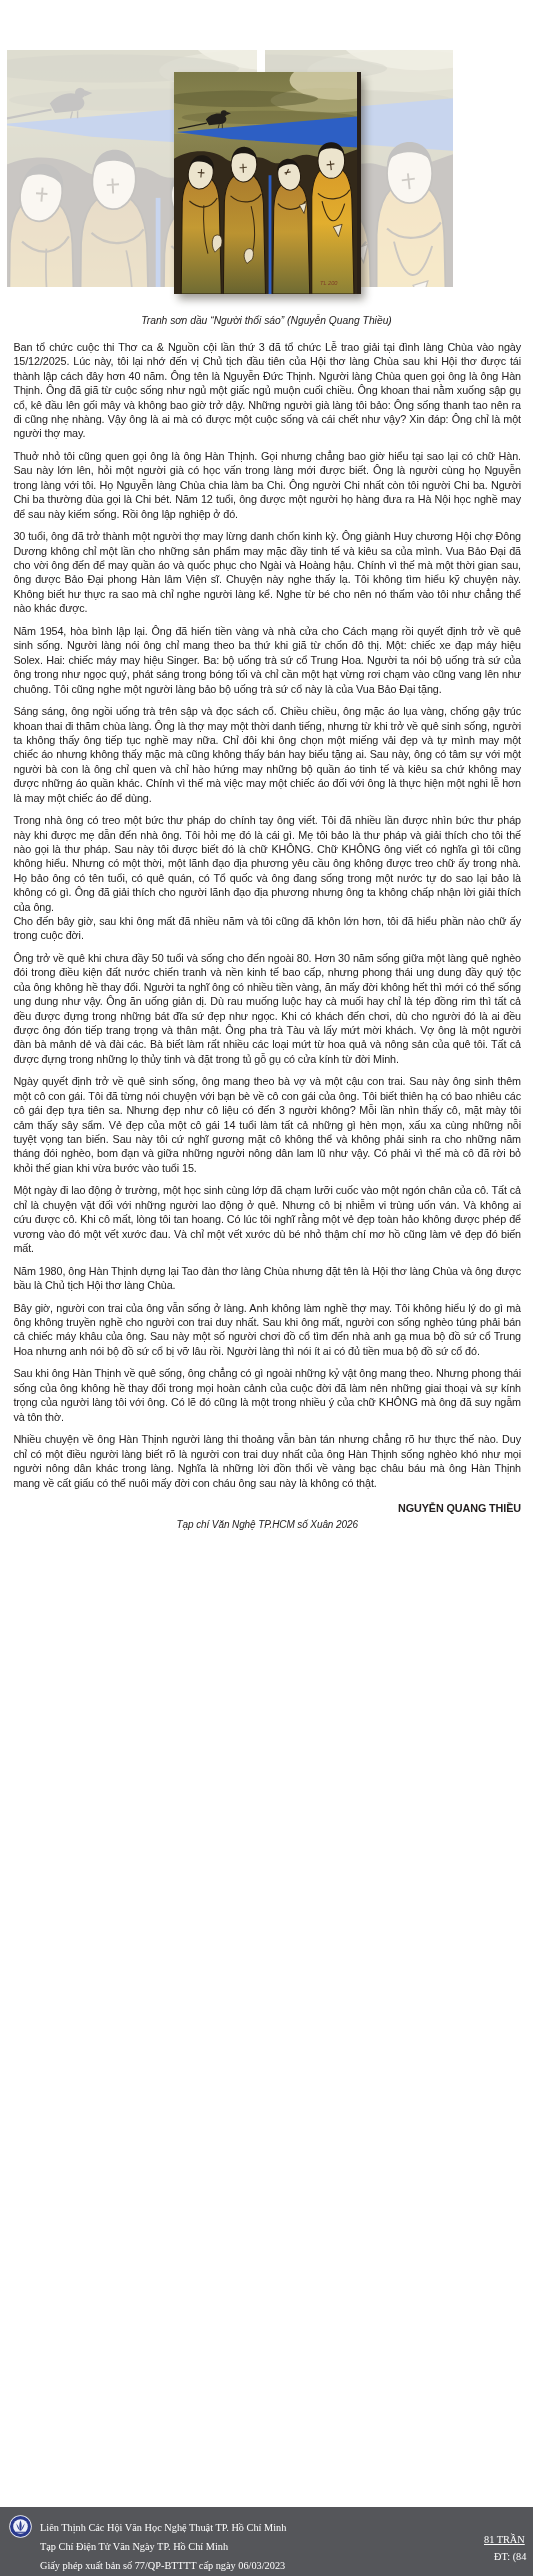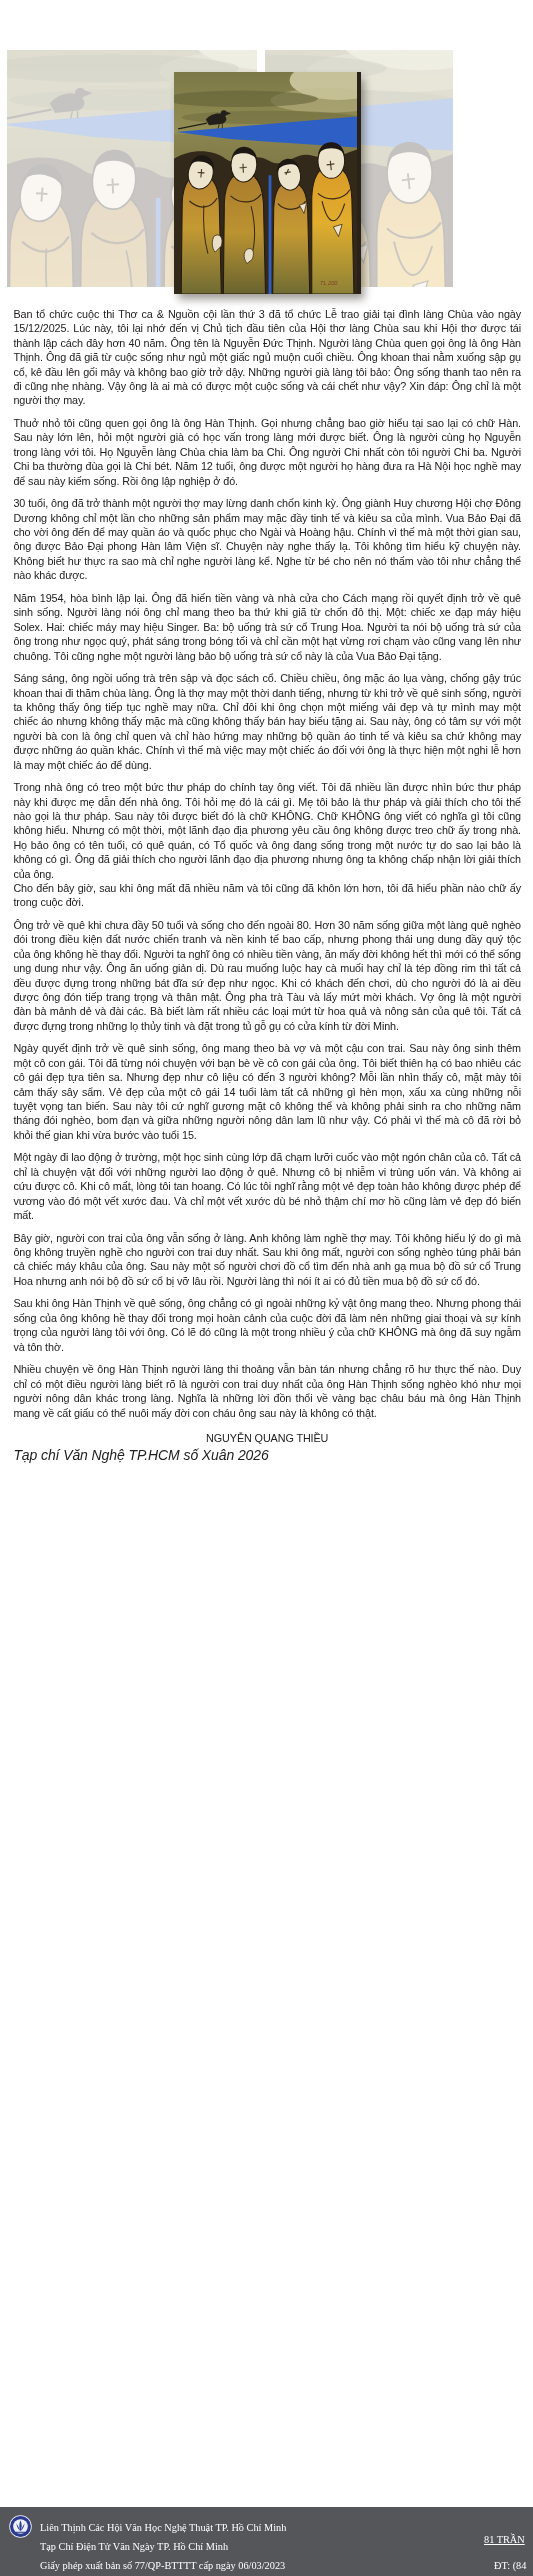--- a/index.html
+++ b/index.html
@@ -19,30 +19,30 @@
 
   
   .caption{margin:19.6px 10.3px 0 10.3px;text-align:center;font-style:italic;font-size:10.3px;
            line-height:13.4px;color:#232020;}
 
   
   .article-text{margin:12.4px 12px 0 13.4px;font-size:10.8px;line-height:14.4px;letter-spacing:-0.1px;
                 text-align:justify;color:#232020;}
   .article-text p{margin:8.2px 0 0 0;white-space:pre-line;}
   .article-text p:first-child{margin-top:13px;}
-  .byline{margin-top:11.3px !important;text-align:center;font-weight:normal;white-space:normal !important;}
-  .source{margin-top:2.1px !important;text-align:left;font-style:italic;font-size:14px;white-space:normal !important;}
+  .byline{margin-top:11.3px !important;text-align:right;font-weight:bold;white-space:normal !important;}
+  .source{margin-top:2.1px !important;text-align:center;font-style:italic;font-size:10px;white-space:normal !important;}
 
   
   .site-footer{position:absolute;left:0;right:0;bottom:0;height:113px;background:#55565a;
                color:#ffffff;overflow:hidden;font-family:"Liberation Serif","DejaVu Serif",serif;}
   .footer-logo{position:absolute;left:9.3px;top:8.2px;width:23px;height:23px;}
   .footer-lines{position:absolute;left:40px;top:11.3px;font-size:10.3px;line-height:19px;white-space:nowrap;}
   .footer-right-a{position:absolute;left:484px;top:27px;font-size:10.3px;white-space:nowrap;text-decoration:underline;}
-  .footer-right-b{position:absolute;left:494px;top:53px;font-size:10.3px;white-space:nowrap;}
+  .footer-right-b{position:absolute;left:494px;top:44px;font-size:10.3px;white-space:nowrap;}
 </style>
 </head>
 <body>
 
 <div class="page">
 
   <svg width="0" height="0" style="position:absolute" aria-hidden="true">
     <defs>
       <linearGradient id="sky" x1="0" y1="0" x2="0" y2="1">
         <stop offset="0" stop-color="#7b7847"></stop>
@@ -157,32 +157,34 @@
           </svg>
       </div>
     </div>
     <div class="painting">
       <svg viewBox="0 0 356 430" preserveAspectRatio="none">
           <use href="#ptg" xlink:href="#ptg"></use>
         </svg>
     </div>
   </div>
 
+  <div class="caption">Tranh sơn dầu “Người thổi sáo”  (Nguyễn Quang Thiều)</div>
 
   <div class="article-text">
     <p>Ban tổ chức cuộc thi Thơ ca &amp; Nguồn cội lần thứ 3 đã tổ chức Lễ trao giải tại đình làng Chùa vào ngày 15/12/2025. Lúc này, tôi lại nhớ đến vị Chủ tịch đầu tiên của Hội thơ làng Chùa sau khi Hội thơ được tái thành lập cách đây hơn 40 năm. Ông tên là Nguyễn Đức Thịnh. Người làng Chùa quen gọi ông là ông Hàn Thịnh. Ông đã giã từ cuộc sống như ngủ một giấc ngủ muộn cuối chiều. Ông khoan thai nằm xuống sập gụ cổ, kê đầu lên gối mây và không bao giờ trở dậy. Những người già làng tôi bảo: Ông sống thanh tao nên ra đi cũng nhẹ nhàng. Vậy ông là ai mà có được một cuộc sống và cái chết như vậy? Xin đáp: Ông chỉ là một người thợ may.</p>
     <p>Thuở nhỏ tôi cũng quen gọi ông là ông Hàn Thịnh. Gọi nhưng chẳng bao giờ hiểu tại sao lại có chữ Hàn. Sau này lớn lên, hỏi một người già có học vấn trong làng mới được biết. Ông là người cùng họ Nguyễn trong làng với tôi. Họ Nguyễn làng Chùa chia làm ba Chi. Ông người Chi nhất còn tôi người Chi ba. Người Chi ba thường đùa gọi là Chi bét. Năm 12 tuổi, ông được một người họ hàng đưa ra Hà Nội học nghề may để sau này kiếm sống. Rồi ông lập nghiệp ở đó.</p>
     <p>30 tuổi, ông đã trở thành một người thợ may lừng danh chốn kinh kỳ. Ông giành Huy chương Hội chợ Đông Dương không chỉ một lần cho những sản phẩm may mặc đầy tinh tế và kiêu sa của mình. Vua Bảo Đại đã cho vời ông đến để may quần áo và quốc phục cho Ngài và Hoàng hậu. Chính vì thế mà một thời gian sau, ông được Bảo Đại phong Hàn lâm Viện sĩ. Chuyện này nghe thấy lạ. Tôi không tìm hiểu kỹ chuyện này. Không biết hư thực ra sao mà chỉ nghe người làng kể. Nghe từ bé cho nên nó thấm vào tôi như chẳng thể nào khác được.</p>
     <p>Năm 1954, hòa bình lập lại. Ông đã hiến tiền vàng và nhà cửa cho Cách mạng rồi quyết định trở về quê sinh sống. Người làng nói ông chỉ mang theo ba thứ khi giã từ chốn đô thị. Một: chiếc xe đạp máy hiệu Solex. Hai: chiếc máy may hiệu Singer. Ba: bộ uống trà sứ cổ Trung Hoa. Người ta nói bộ uống trà sứ của ông trong như ngọc quý, phát sáng trong bóng tối và chỉ cần một hạt vừng rơi chạm vào cũng vang lên như chuông. Tôi cũng nghe một người làng bảo bộ uống trà sứ cổ này là của Vua Bảo Đại tặng.</p>
     <p>Sáng sáng, ông ngồi uống trà trên sập và đọc sách cổ. Chiều chiều, ông mặc áo lụa vàng, chống gậy trúc khoan thai đi thăm chùa làng. Ông là thợ may một thời danh tiếng, nhưng từ khi trở về quê sinh sống, người ta không thấy ông tiếp tục nghề may nữa. Chỉ đôi khi ông chọn một miếng vải đẹp và tự mình may một chiếc áo nhưng không thấy mặc mà cũng không thấy bán hay biếu tặng ai. Sau này, ông có tâm sự với một người bà con là ông chỉ quen và chỉ hào hứng may những bộ quần áo tinh tế và kiêu sa chứ không may được những áo quần khác. Chính vì thế mà việc may một chiếc áo đối với ông là thực hiện một nghi lễ hơn là may một chiếc áo để dùng.</p>
     <p>Trong nhà ông có treo một bức thư pháp do chính tay ông viết. Tôi đã nhiều lần được nhìn bức thư pháp này khi được mẹ dẫn đến nhà ông. Tôi hỏi mẹ đó là cái gì. Mẹ tôi bảo là thư pháp và giải thích cho tôi thế nào gọi là thư pháp. Sau này tôi được biết đó là chữ KHÔNG. Chữ KHÔNG ông viết có nghĩa gì tôi cũng không hiểu. Nhưng có một thời, một lãnh đạo địa phương yêu cầu ông không được treo chữ ấy trong nhà. Họ bảo ông có tên tuổi, có quê quán, có Tổ quốc và ông đang sống trong một nước tự do sao lại bảo là không có gì. Ông đã giải thích cho người lãnh đạo địa phương nhưng ông ta không chấp nhận lời giải thích của ông.
 Cho đến bây giờ, sau khi ông mất đã nhiều năm và tôi cũng đã khôn lớn hơn, tôi đã hiểu phần nào chữ ấy trong cuộc đời.</p>
     <p>Ông trở về quê khi chưa đầy 50 tuổi và sống cho đến ngoài 80. Hơn 30 năm sống giữa một làng quê nghèo đói trong điều kiện đất nước chiến tranh và nền kinh tế bao cấp, nhưng phong thái ung dung đầy quý tộc của ông không hề thay đổi. Người ta nghĩ ông có nhiều tiền vàng, ăn mấy đời không hết thì mới có thể sống ung dung như vậy. Ông ăn uống giản dị. Dù rau muống luộc hay cà muối hay chỉ là tép đồng rim thì tất cả đều được đựng trong những bát đĩa sứ đẹp như ngọc. Khi có khách đến chơi, dù cho người đó là ai đều được ông đón tiếp trang trọng và thân mật. Ông pha trà Tàu và lấy mứt mời khách. Vợ ông là một người đàn bà mảnh dẻ và đài các. Bà biết làm rất nhiều các loại mứt từ hoa quả và nông sản của quê tôi. Tất cả được đựng trong những lọ thủy tinh và đặt trong tủ gỗ gụ có cửa kính từ đời Minh.</p>
     <p>Ngày quyết định trở về quê sinh sống, ông mang theo bà vợ và một cậu con trai. Sau này ông sinh thêm một cô con gái. Tôi đã từng nói chuyện với bạn bè về cô con gái của ông. Tôi biết thiên hạ có bao nhiêu các cô gái đẹp tựa tiên sa. Nhưng đẹp như cô liệu có đến 3 người không? Mỗi lần nhìn thấy cô, mặt mày tôi cảm thấy sây sẩm. Vẻ đẹp của một cô gái 14 tuổi làm tất cả những gì hèn mọn, xấu xa cùng những nỗi tuyệt vọng tan biến. Sau này tôi cứ nghĩ gương mặt cô không thể và không phải sinh ra cho những năm tháng đói nghèo, bom đạn và giữa những người nông dân lam lũ như vậy. Có phải vì thế mà cô đã rời bỏ khỏi thế gian khi vừa bước vào tuổi 15.</p>
     <p>Một ngày đi lao động ở trường, một học sinh cùng lớp đã chạm lưỡi cuốc vào một ngón chân của cô. Tất cả chỉ là chuyện vặt đối với những người lao động ở quê. Nhưng cô bị nhiễm vi trùng uốn ván. Và không ai cứu được cô. Khi cô mất, lòng tôi tan hoang. Có lúc tôi nghĩ rằng một vẻ đẹp toàn hảo không được phép để vương vào đó một vết xước đau. Và chỉ một vết xước dù bé nhỏ thậm chí mơ hồ cũng làm vẻ đẹp đó biến mất.</p>
+    <p>Năm 1980, ông Hàn Thịnh dựng lại Tao đàn thơ làng Chùa nhưng đặt tên là Hội thơ làng Chùa và ông được bầu là Chủ tịch Hội thơ làng Chùa.</p>
     <p>Bây giờ, người con trai của ông vẫn sống ở làng. Anh không làm nghề thợ may. Tôi không hiểu lý do gì mà ông không truyền nghề cho người con trai duy nhất. Sau khi ông mất, người con sống nghèo túng phải bán cả chiếc máy khâu của ông. Sau này một số người chơi đồ cổ tìm đến nhà anh gạ mua bộ đồ sứ cổ Trung Hoa nhưng anh nói bộ đồ sứ cổ bị vỡ lâu rồi. Người làng thì nói ít ai có đủ tiền mua bộ đồ sứ cổ đó.</p>
     <p>Sau khi ông Hàn Thịnh về quê sống, ông chẳng có gì ngoài những kỷ vật ông mang theo. Nhưng phong thái sống của ông không hề thay đổi trong mọi hoàn cảnh của cuộc đời đã làm nên những giai thoại và sự kính trọng của người làng tôi với ông. Có lẽ đó cũng là một trong nhiều ý của chữ KHÔNG mà ông đã suy ngẫm và tôn thờ.</p>
     <p>Nhiều chuyện về ông Hàn Thịnh người làng thi thoảng vẫn bàn tán nhưng chẳng rõ hư thực thế nào. Duy chỉ có một điều người làng biết rõ là người con trai duy nhất của ông Hàn Thịnh sống nghèo khó như mọi người nông dân khác trong làng. Nghĩa là những lời đồn thổi về vàng bạc châu báu mà ông Hàn Thịnh mang về cất giấu có thể nuôi mấy đời con cháu ông sau này là không có thật.</p>
     <p class="byline">NGUYỄN QUANG THIỀU</p>
     <p class="source">Tạp chí Văn Nghệ TP.HCM số Xuân 2026</p>
   </div>
 
   <footer class="site-footer">
     <div class="footer-logo">
       <svg viewBox="0 0 44 44" width="23" height="23">

